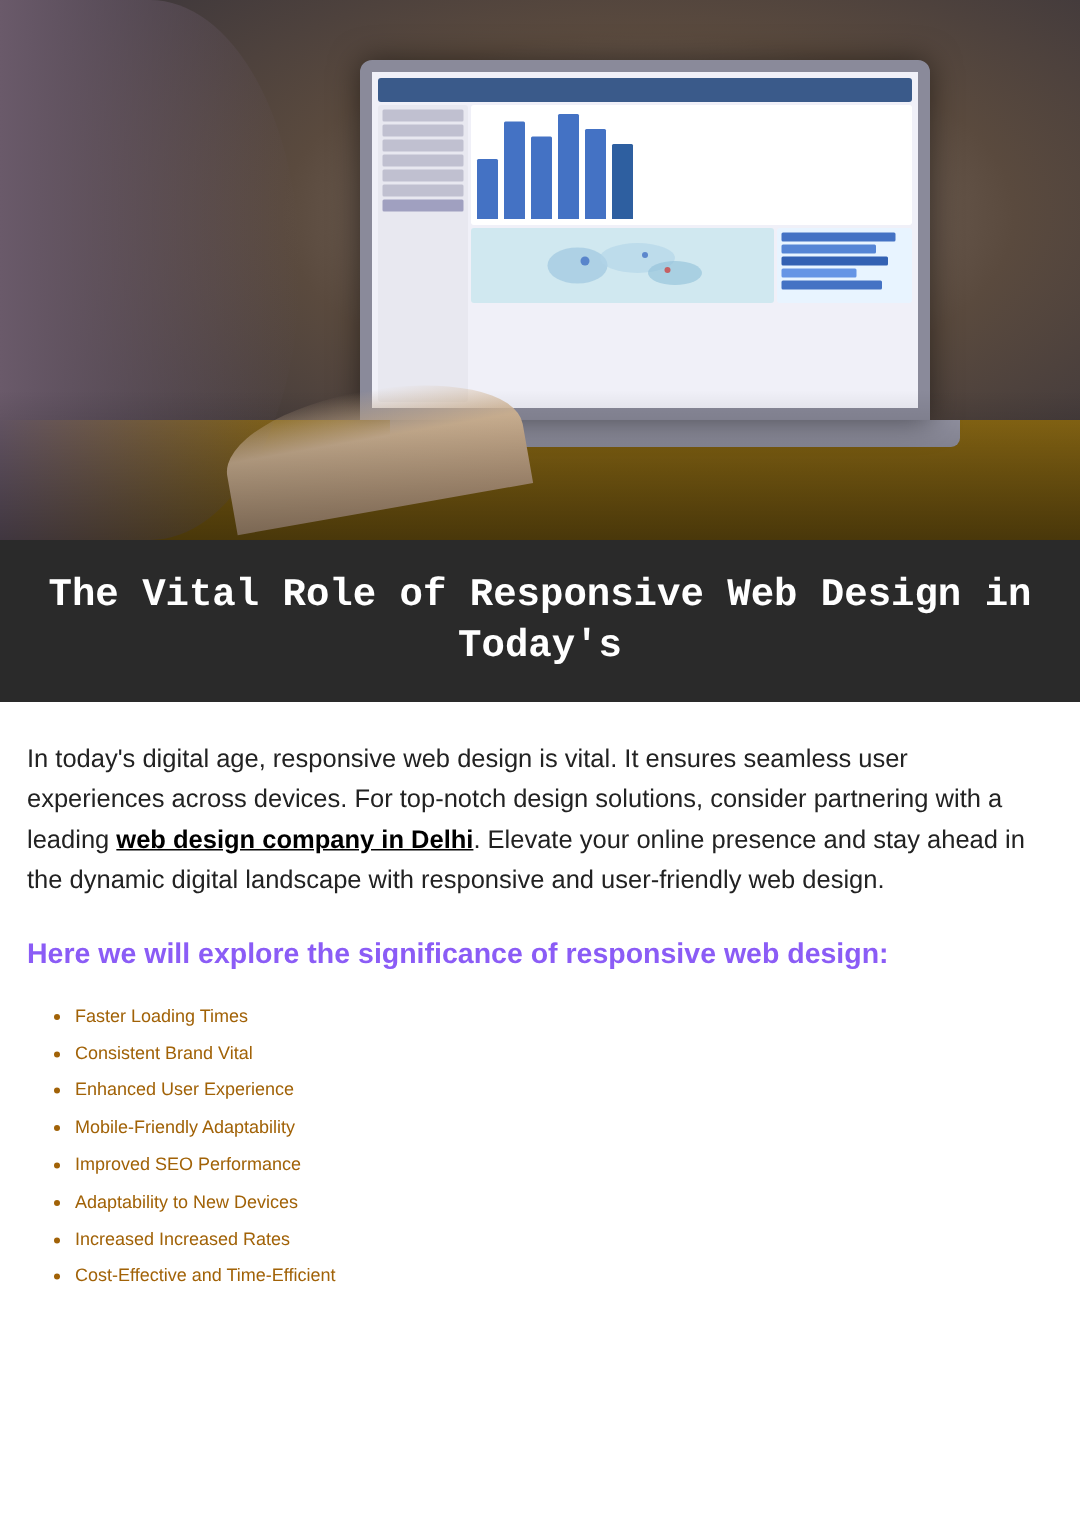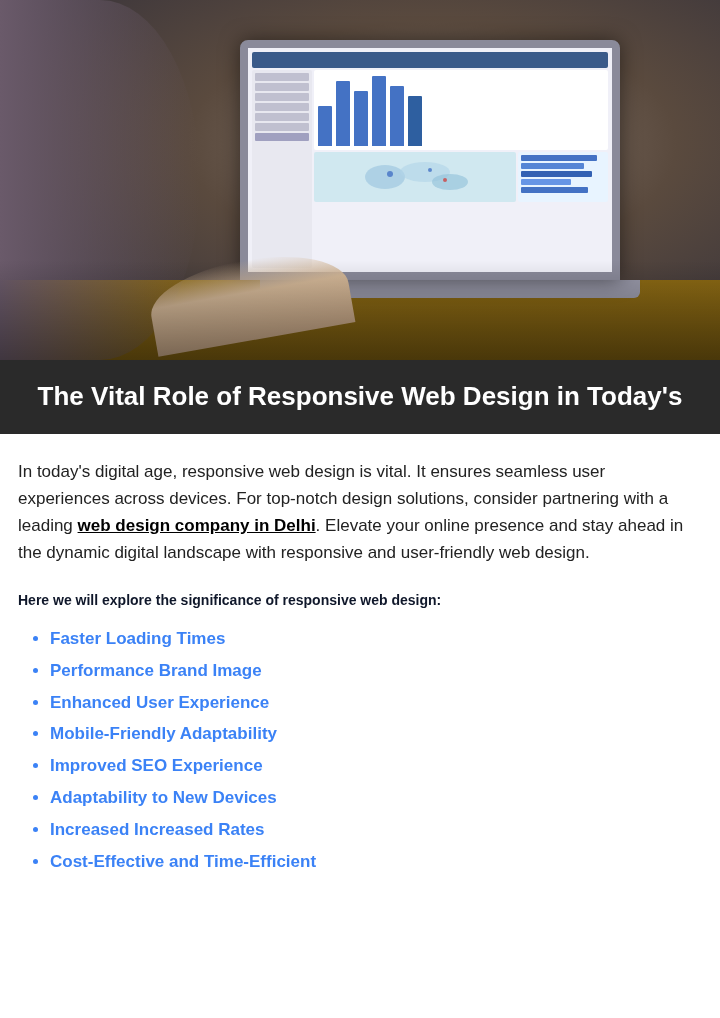--- a/index.html
+++ b/index.html
@@ -187,21 +187,21 @@
     .title-bar {
       background: #2a2a2a;
       color: #ffffff;
       padding: 20px 18px;
       text-align: center;
     }
 
     .title-bar h1 {
       font-size: 26px;
       font-weight: 700;
-      font-family: Liberation Sans, sans-serif;
+      font-family: Liberation Mono, monospace;
       line-height: 1.3;
     }
 
     
     .article-content {
       padding: 24px 35px 30px 18px;
       font-size: 17px;
       line-height: 1.6;
       font-family: Arial, sans-serif;
     }
@@ -211,37 +211,37 @@
       color: #222;
     }
 
     .intro-paragraph a {
       color: #000000;
       font-weight: bold;
       text-decoration: underline;
     }
 
     .section-heading {
-      font-size: 14px;
+      font-size: 19px;
       font-weight: 700;
       margin-bottom: 16px;
-      color: #0f172a;
+      color: #8b5cf6;
     }
 
     .feature-list {
       list-style: disc;
       padding-left: 32px;
       margin: 0;
     }
 
     .feature-list li {
-      font-weight: 700;
-      font-size: 17px;
+      font-weight: 400;
+      font-size: 12px;
       margin-bottom: 8px;
-      color: #3b82f6;
+      color: #a16207;
       line-height: 1.4;
     }
 
     
     .hero-overlay {
       position: absolute;
       bottom: 0;
       left: 0;
       right: 0;
       height: 100px;
@@ -316,21 +316,21 @@
 
 <div class="article-content">
   <p class="intro-paragraph">
     <span>In today's digital age, responsive web design is vital. It ensures seamless user experiences across devices. For top-notch design solutions, consider partnering with a leading </span><a href="#">web design company in Delhi</a><span>. Elevate your online presence and stay ahead in the dynamic digital landscape with responsive and user-friendly web design.</span>
   </p>
 
   <p class="section-heading">Here we will explore the significance of responsive web design:</p>
 
   <ul class="feature-list">
     <li>Faster Loading Times</li>
-    <li>Performance Brand Image</li>
+    <li>Consistent Brand Vital</li>
     <li>Enhanced User Experience</li>
     <li>Mobile-Friendly Adaptability</li>
-    <li>Improved SEO Experience</li>
+    <li>Improved SEO Performance</li>
     <li>Adaptability to New Devices</li>
     <li>Increased Increased Rates</li>
     <li>Cost-Effective and Time-Efficient</li>
   </ul>
 </div>
 
 </body></html>

